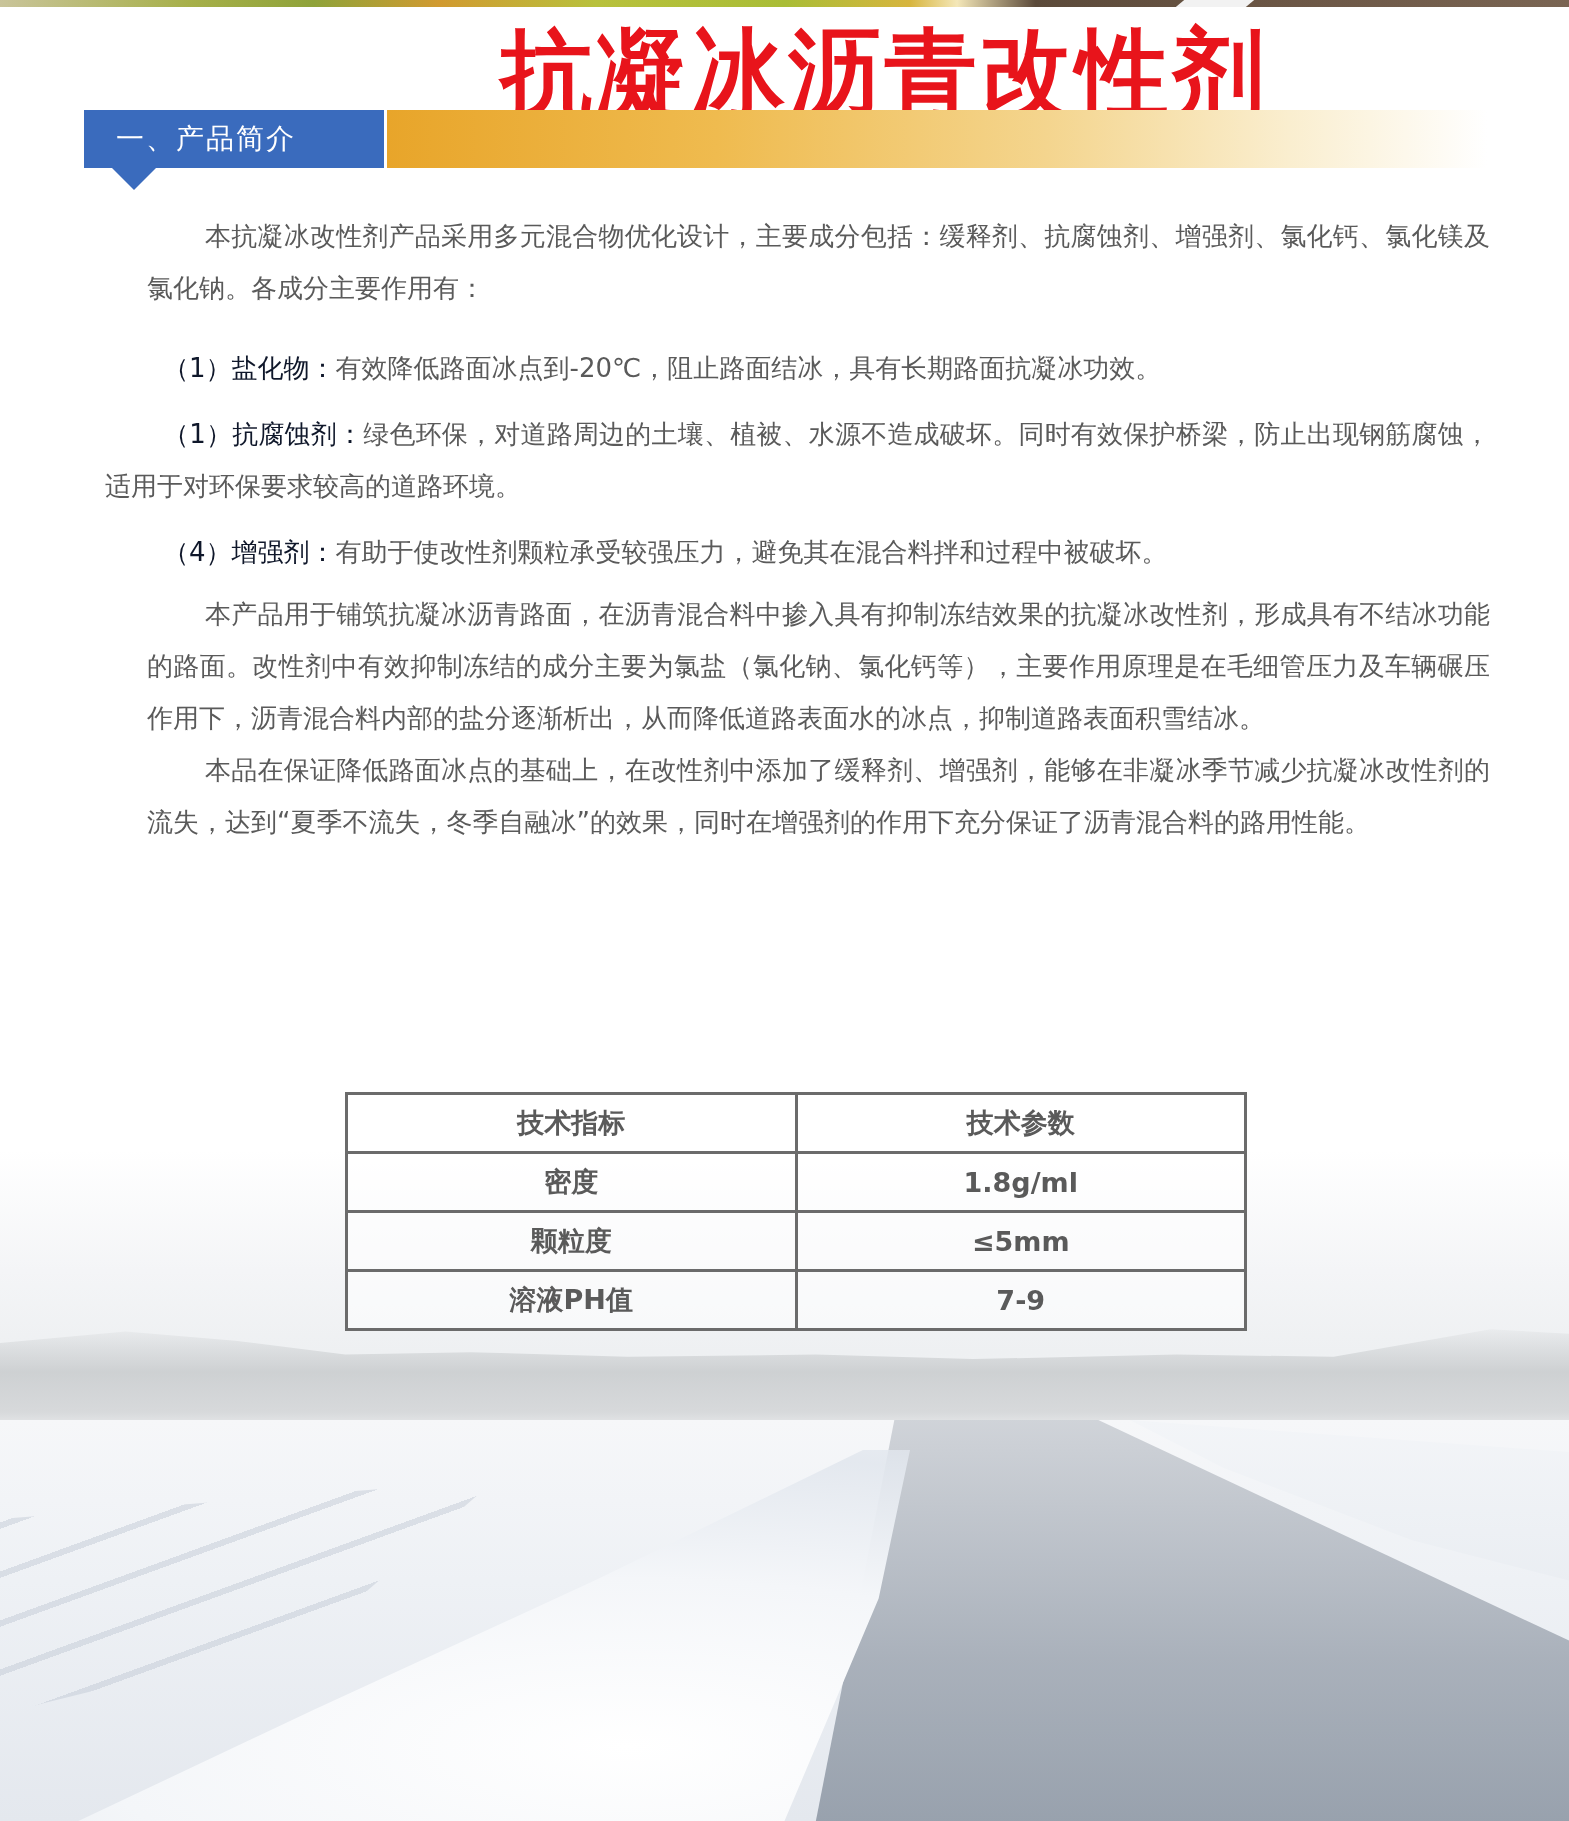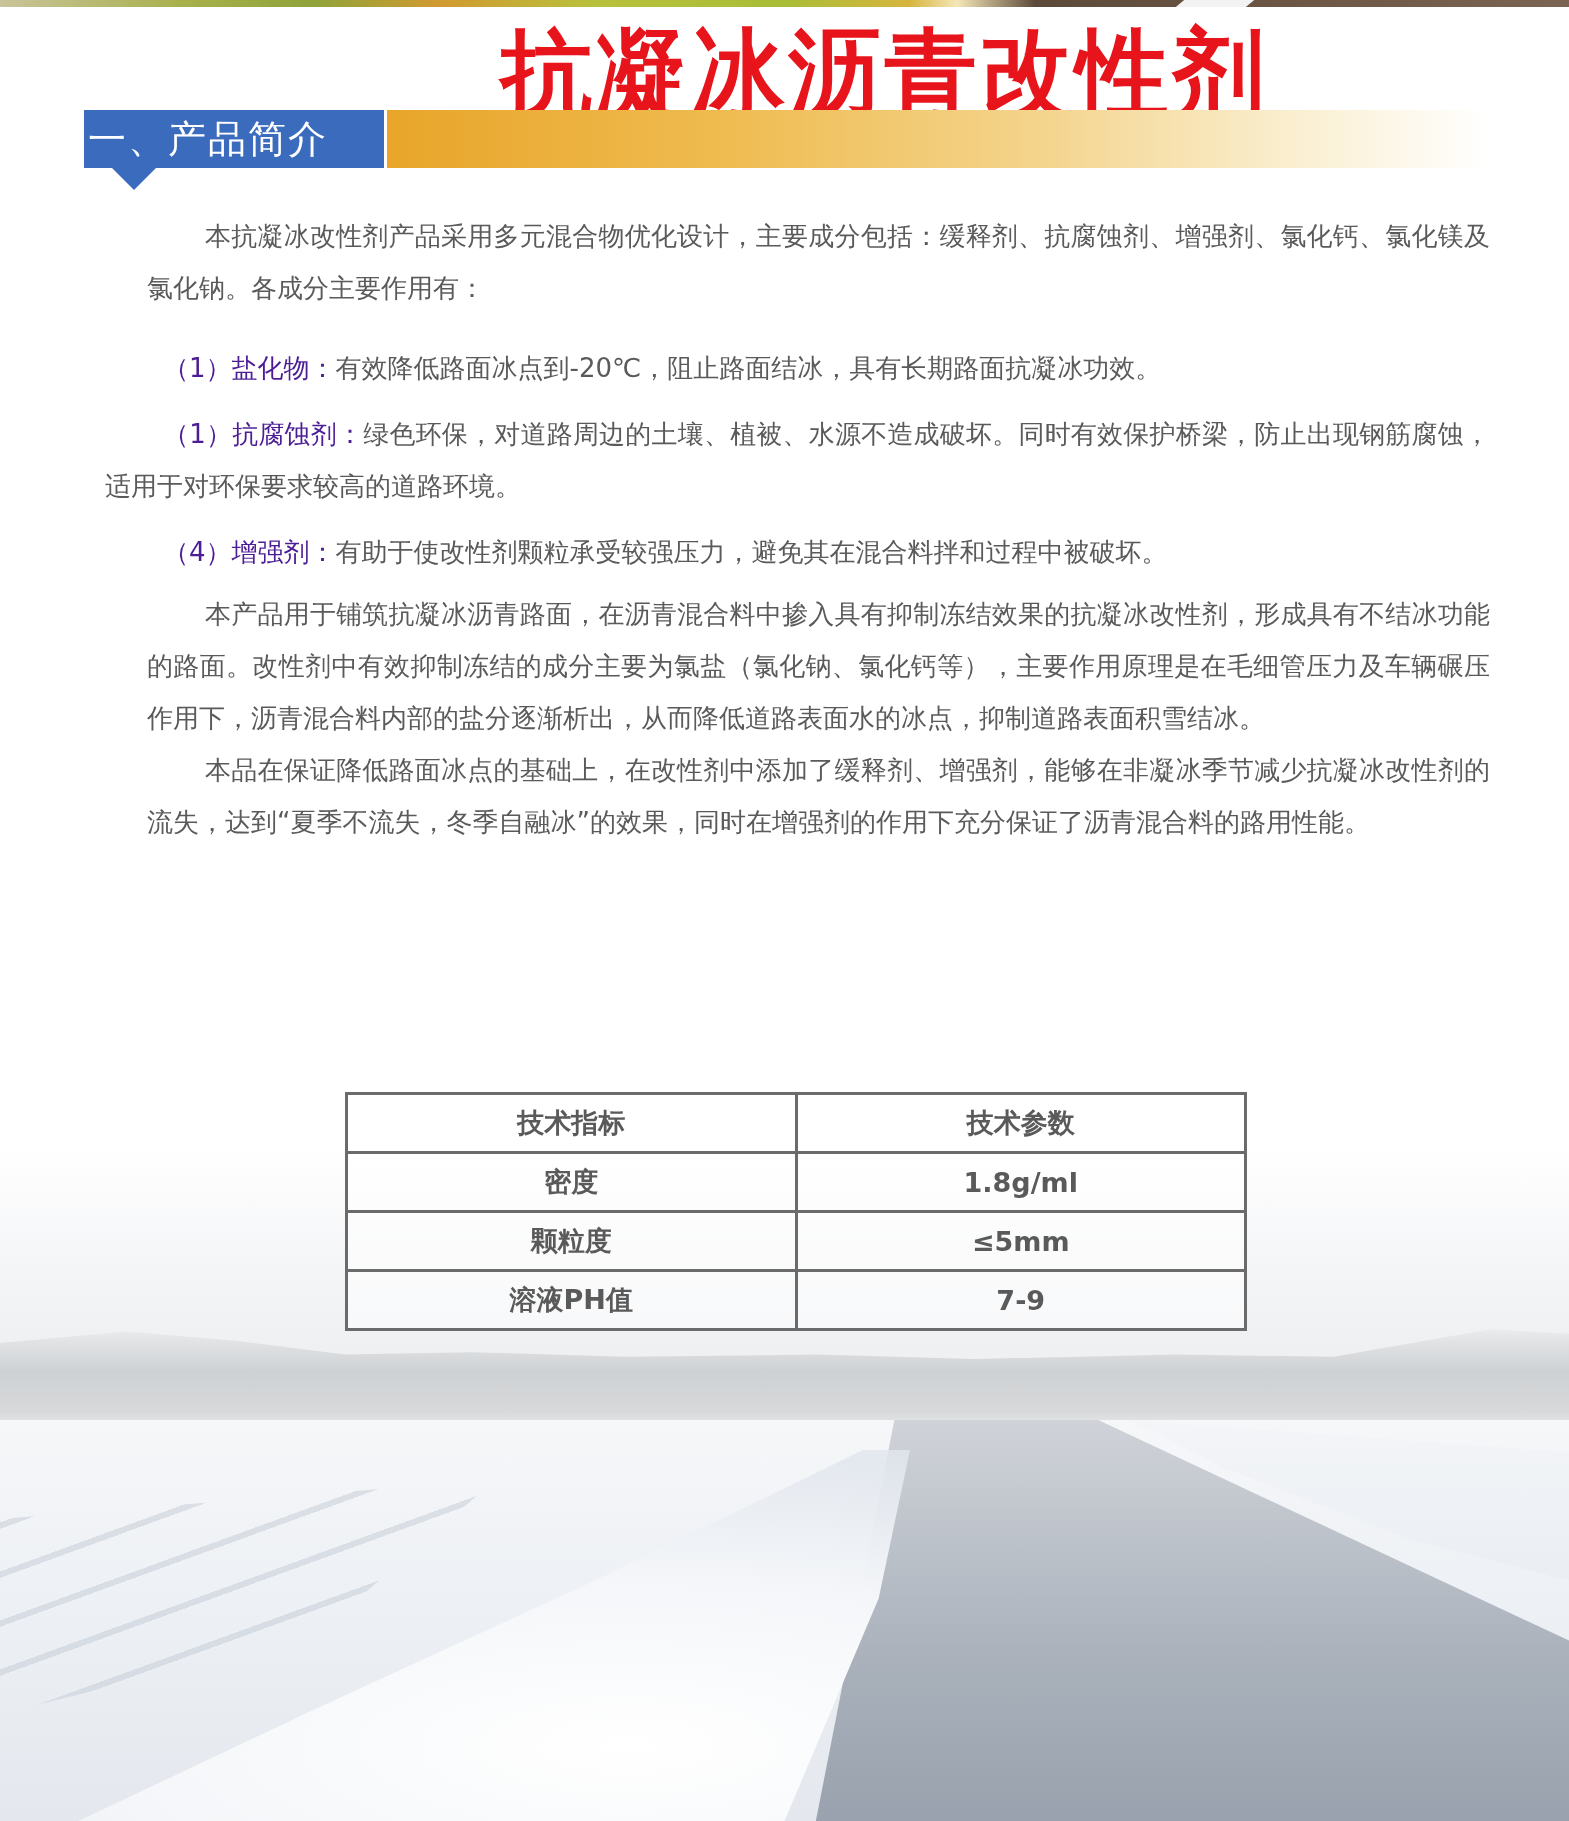--- a/index.html
+++ b/index.html
@@ -57,21 +57,21 @@
       font-family: "DejaVu Serif", "Liberation Serif", serif;
       font-size: 92px; line-height: 110px; color: #e8141b; letter-spacing: 4px;
       transform: scaleY(1.05);
     }
 
     
     .section-header { position: absolute; left: 84px; top: 110px; width: 1400px; height: 85px; }
     .section-tab {
       position: absolute; left: 0; top: 0; width: 300px; height: 58px;
       background: #3a6bbd; color: #ffffff;
-      font-size: 38px; line-height: 58px; padding-left: 4px; letter-spacing: 2px;
+      font-size: 28px; line-height: 58px; padding-left: 32px; letter-spacing: 2px;
     }
     .section-tab-tail {
       position: absolute; left: 18px; top: 58px; width: 0; height: 0;
       border-left: 28px solid transparent; border-right: 0 solid transparent;
       border-top: 0; border-bottom: 0;
     }
     .section-tab-tail::before {
       content: ""; position: absolute; left: -18px; top: 0;
       width: 0; height: 0;
       border-top: 22px solid #3a6bbd; border-left: 22px solid transparent; border-right: 22px solid transparent;
@@ -80,21 +80,21 @@
       position: absolute; left: 303px; top: 0; width: 1100px; height: 58px;
       background: linear-gradient(90deg, #e8a52a 0%, #efbb4f 30%, #f4d58e 60%, #faeecf 82%, rgba(255,255,255,0) 100%);
     }
 
     
     .content { position: absolute; left: 105px; top: 210px; width: 1385px; font-size: 26px; line-height: 52px; color: #5a5a5a; }
     .para { text-align: justify; text-align-last: left; }
     .indent { text-indent: 58px; margin-left: 42px; }
     .list-item { padding-left: 58px; margin-top: 14px; }
     .list-item.wrap { padding-left: 0; text-indent: 58px; }
-    .list-item .label { color: #4c1d95; }
+    .list-item .label { color: #0f172a; }
     .gap { height: 14px; }
     .gap-lg { height: 10px; }
 
     
     .spec-table {
       position: absolute; left: 345px; top: 1092px; width: 902px;
       border-collapse: collapse; font-size: 27px; color: #5a5a5a;
       background: rgba(255,255,255,0.55);
     }
     .spec-table td, .spec-table th {

